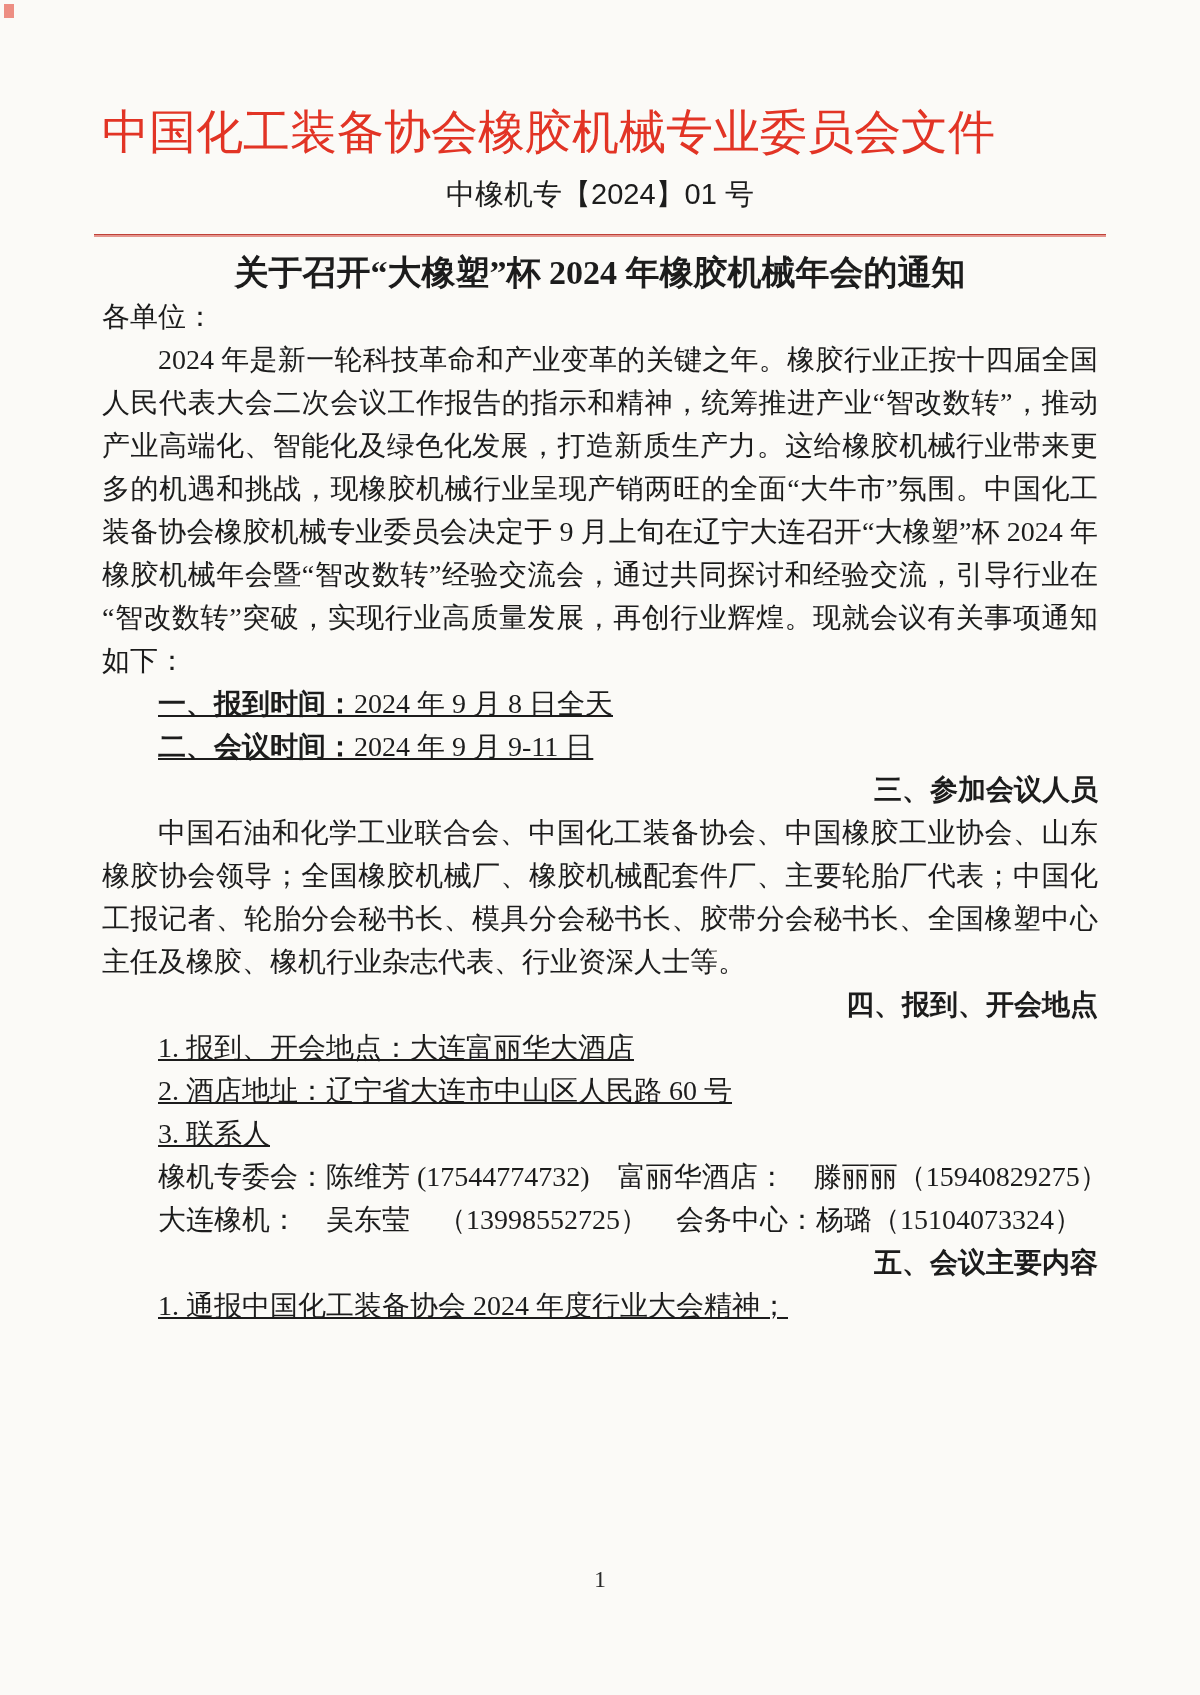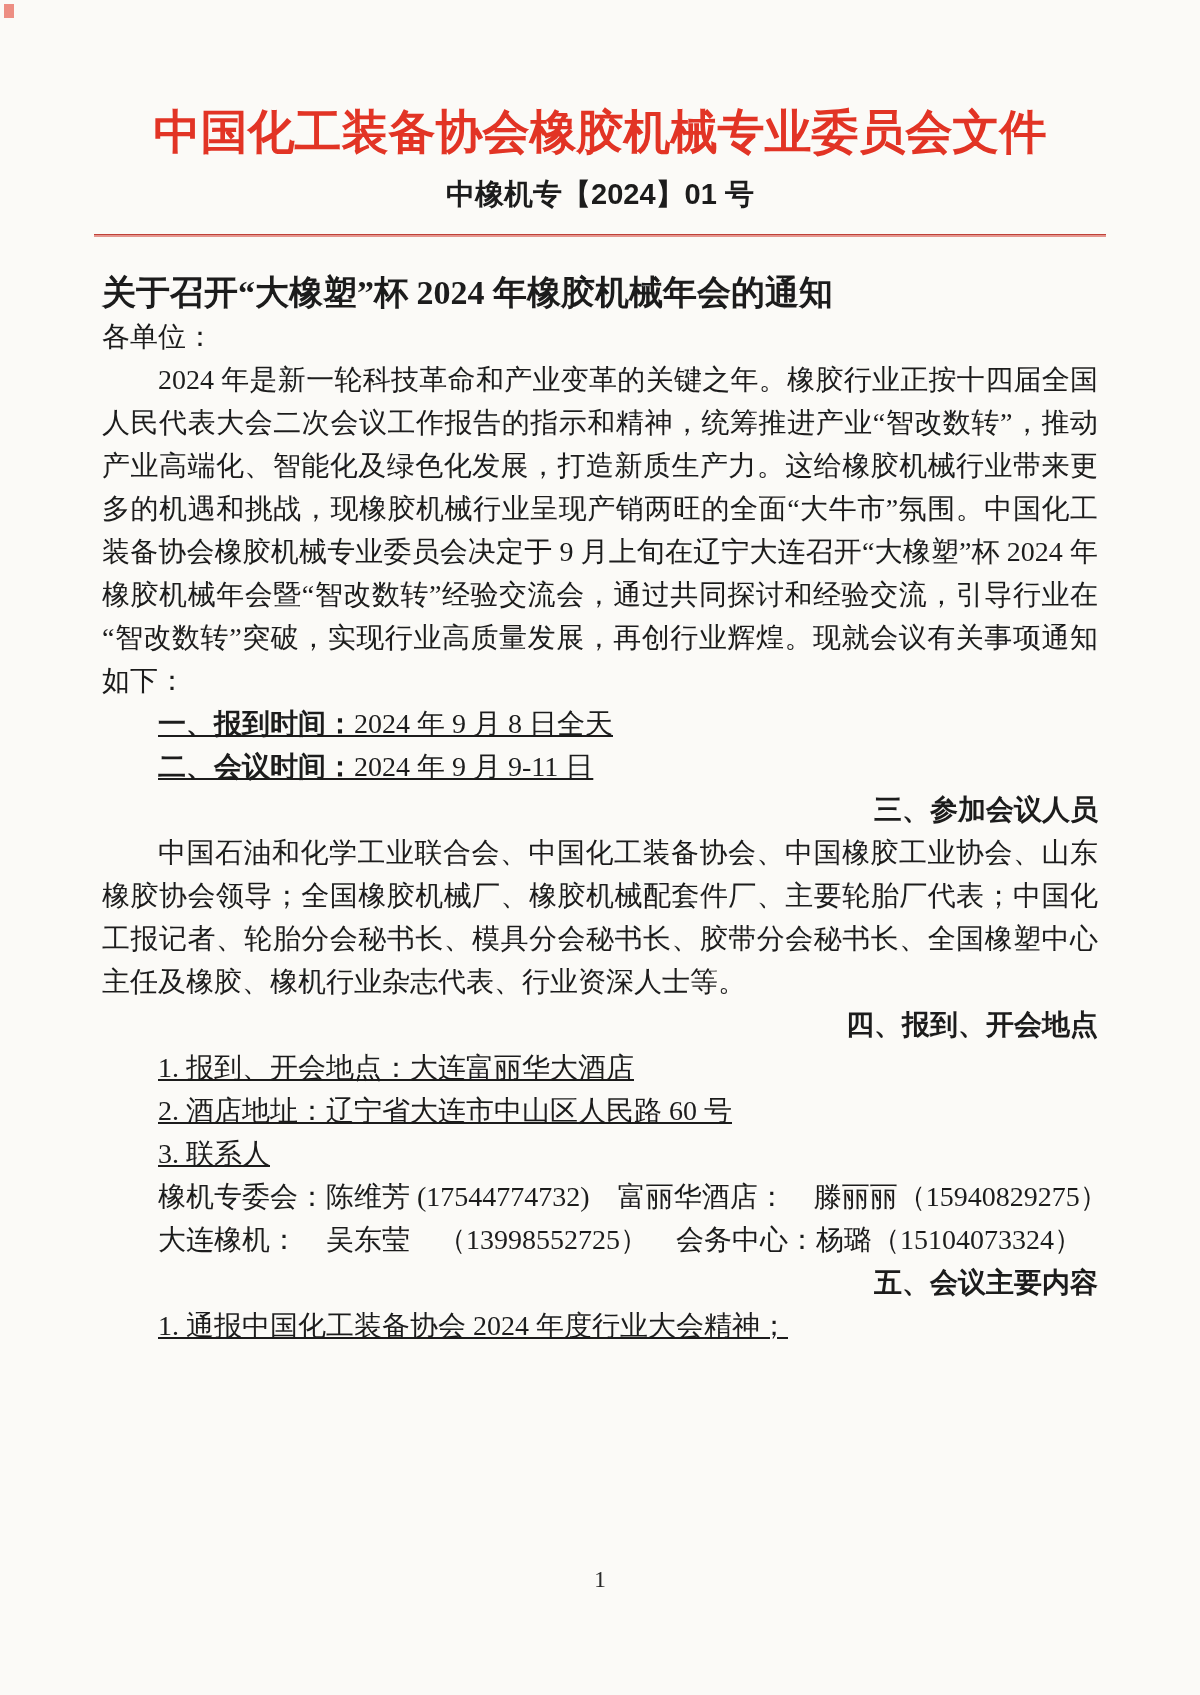--- a/index.html
+++ b/index.html
@@ -14,44 +14,45 @@
   .scan-speck {
     position: absolute; left: 4px; top: 4px;
     width: 10px; height: 14px;
     background: var(--header_red, #e23425);
     opacity: .55;
   }
   .content { padding: 0 102px; }
 
   .org-title {
     margin-top: 100px;
-    text-align: center;
+    text-align: left;
     font-family: "Liberation Sans", "DejaVu Sans", sans-serif;
-    font-weight: bold;
+    font-weight: normal;
     font-size: 47px;
     line-height: 1.35;
     color: var(--header_red, #e23425);
     white-space: nowrap;
   }
   .doc-number {
     margin-top: 14px;
     text-align: center;
     font-family: "Liberation Sans", "DejaVu Sans", sans-serif;
-    font-weight: 700;
+    font-weight: 400;
     font-size: 29px;
     line-height: 1.2;
   }
   .red-rule {
     margin: 22px -8px 0 -8px;
     height: 3px;
     background: var(--rule_red, #bf4138);
     border-bottom: 2px solid #e5968f;
   }
   .doc-title {
-    margin-top: 34px;
+    margin-top: 14px;
+    text-align: center;
     font-weight: bold;
     font-size: 34px;
     line-height: 1.3;
     white-space: nowrap;
   }
 
   .body-text { font-size: 28px; line-height: 43px; }
   .salutation { }
   .para {
     text-align: justify;

